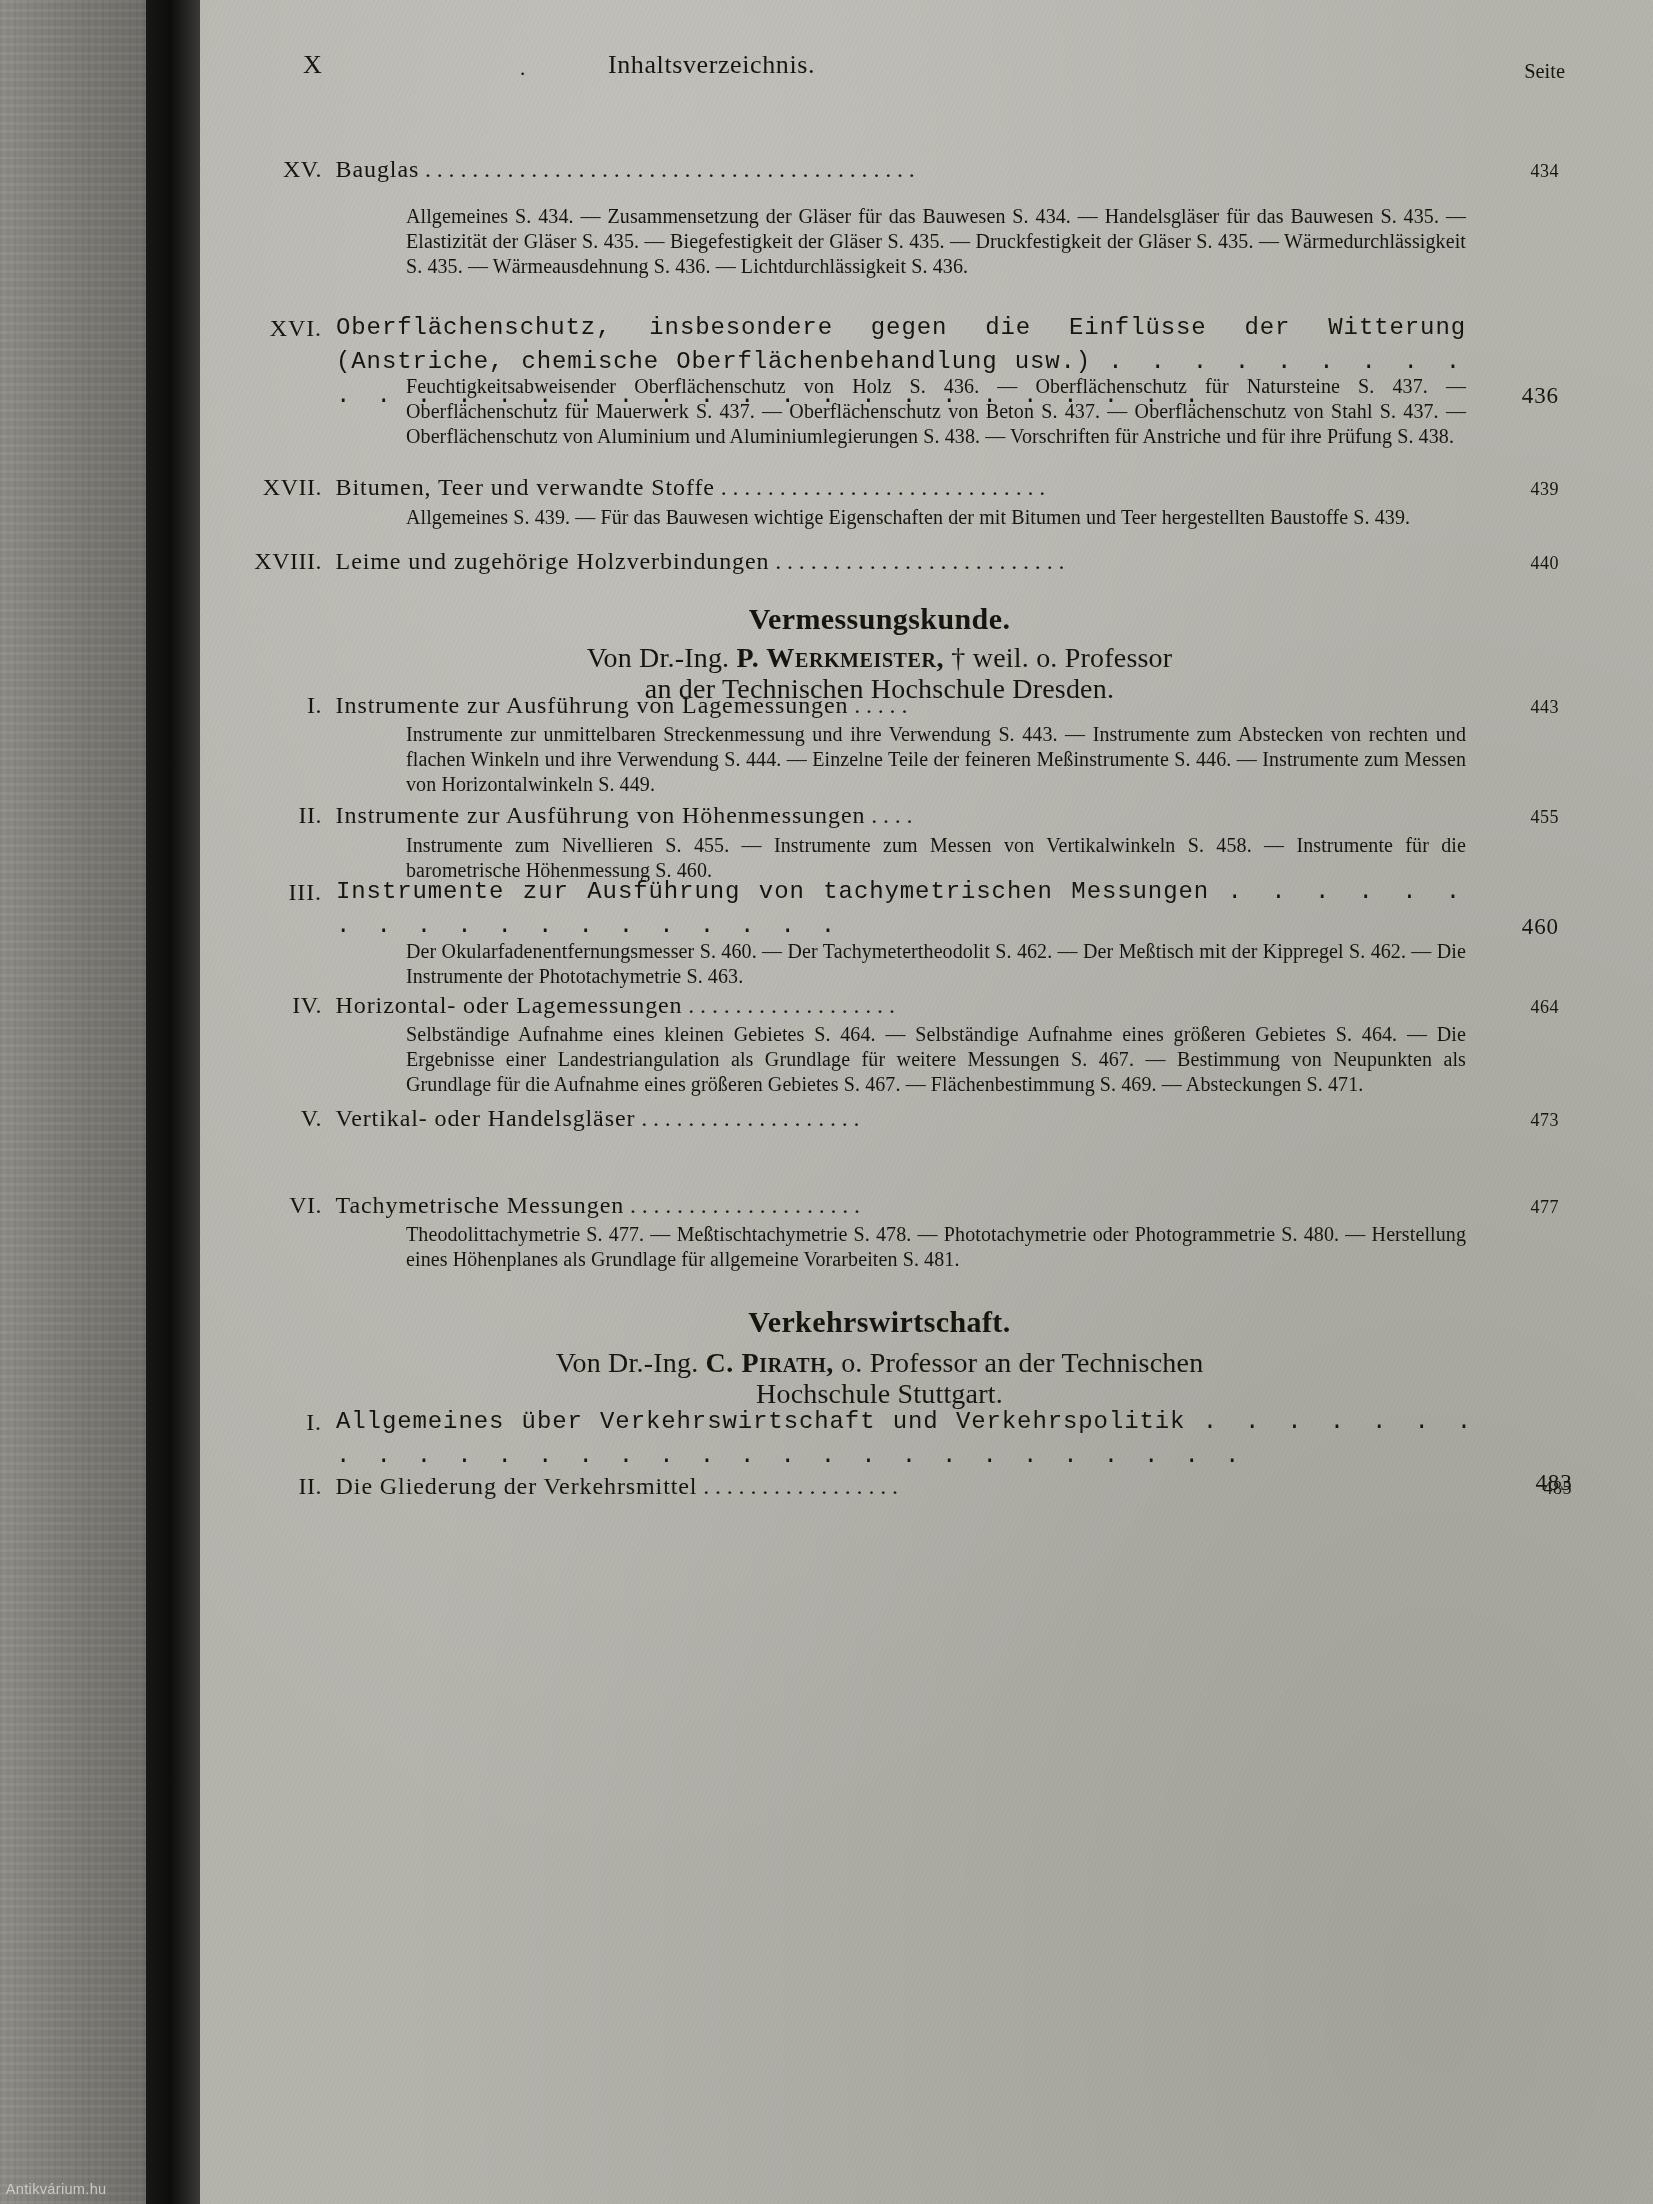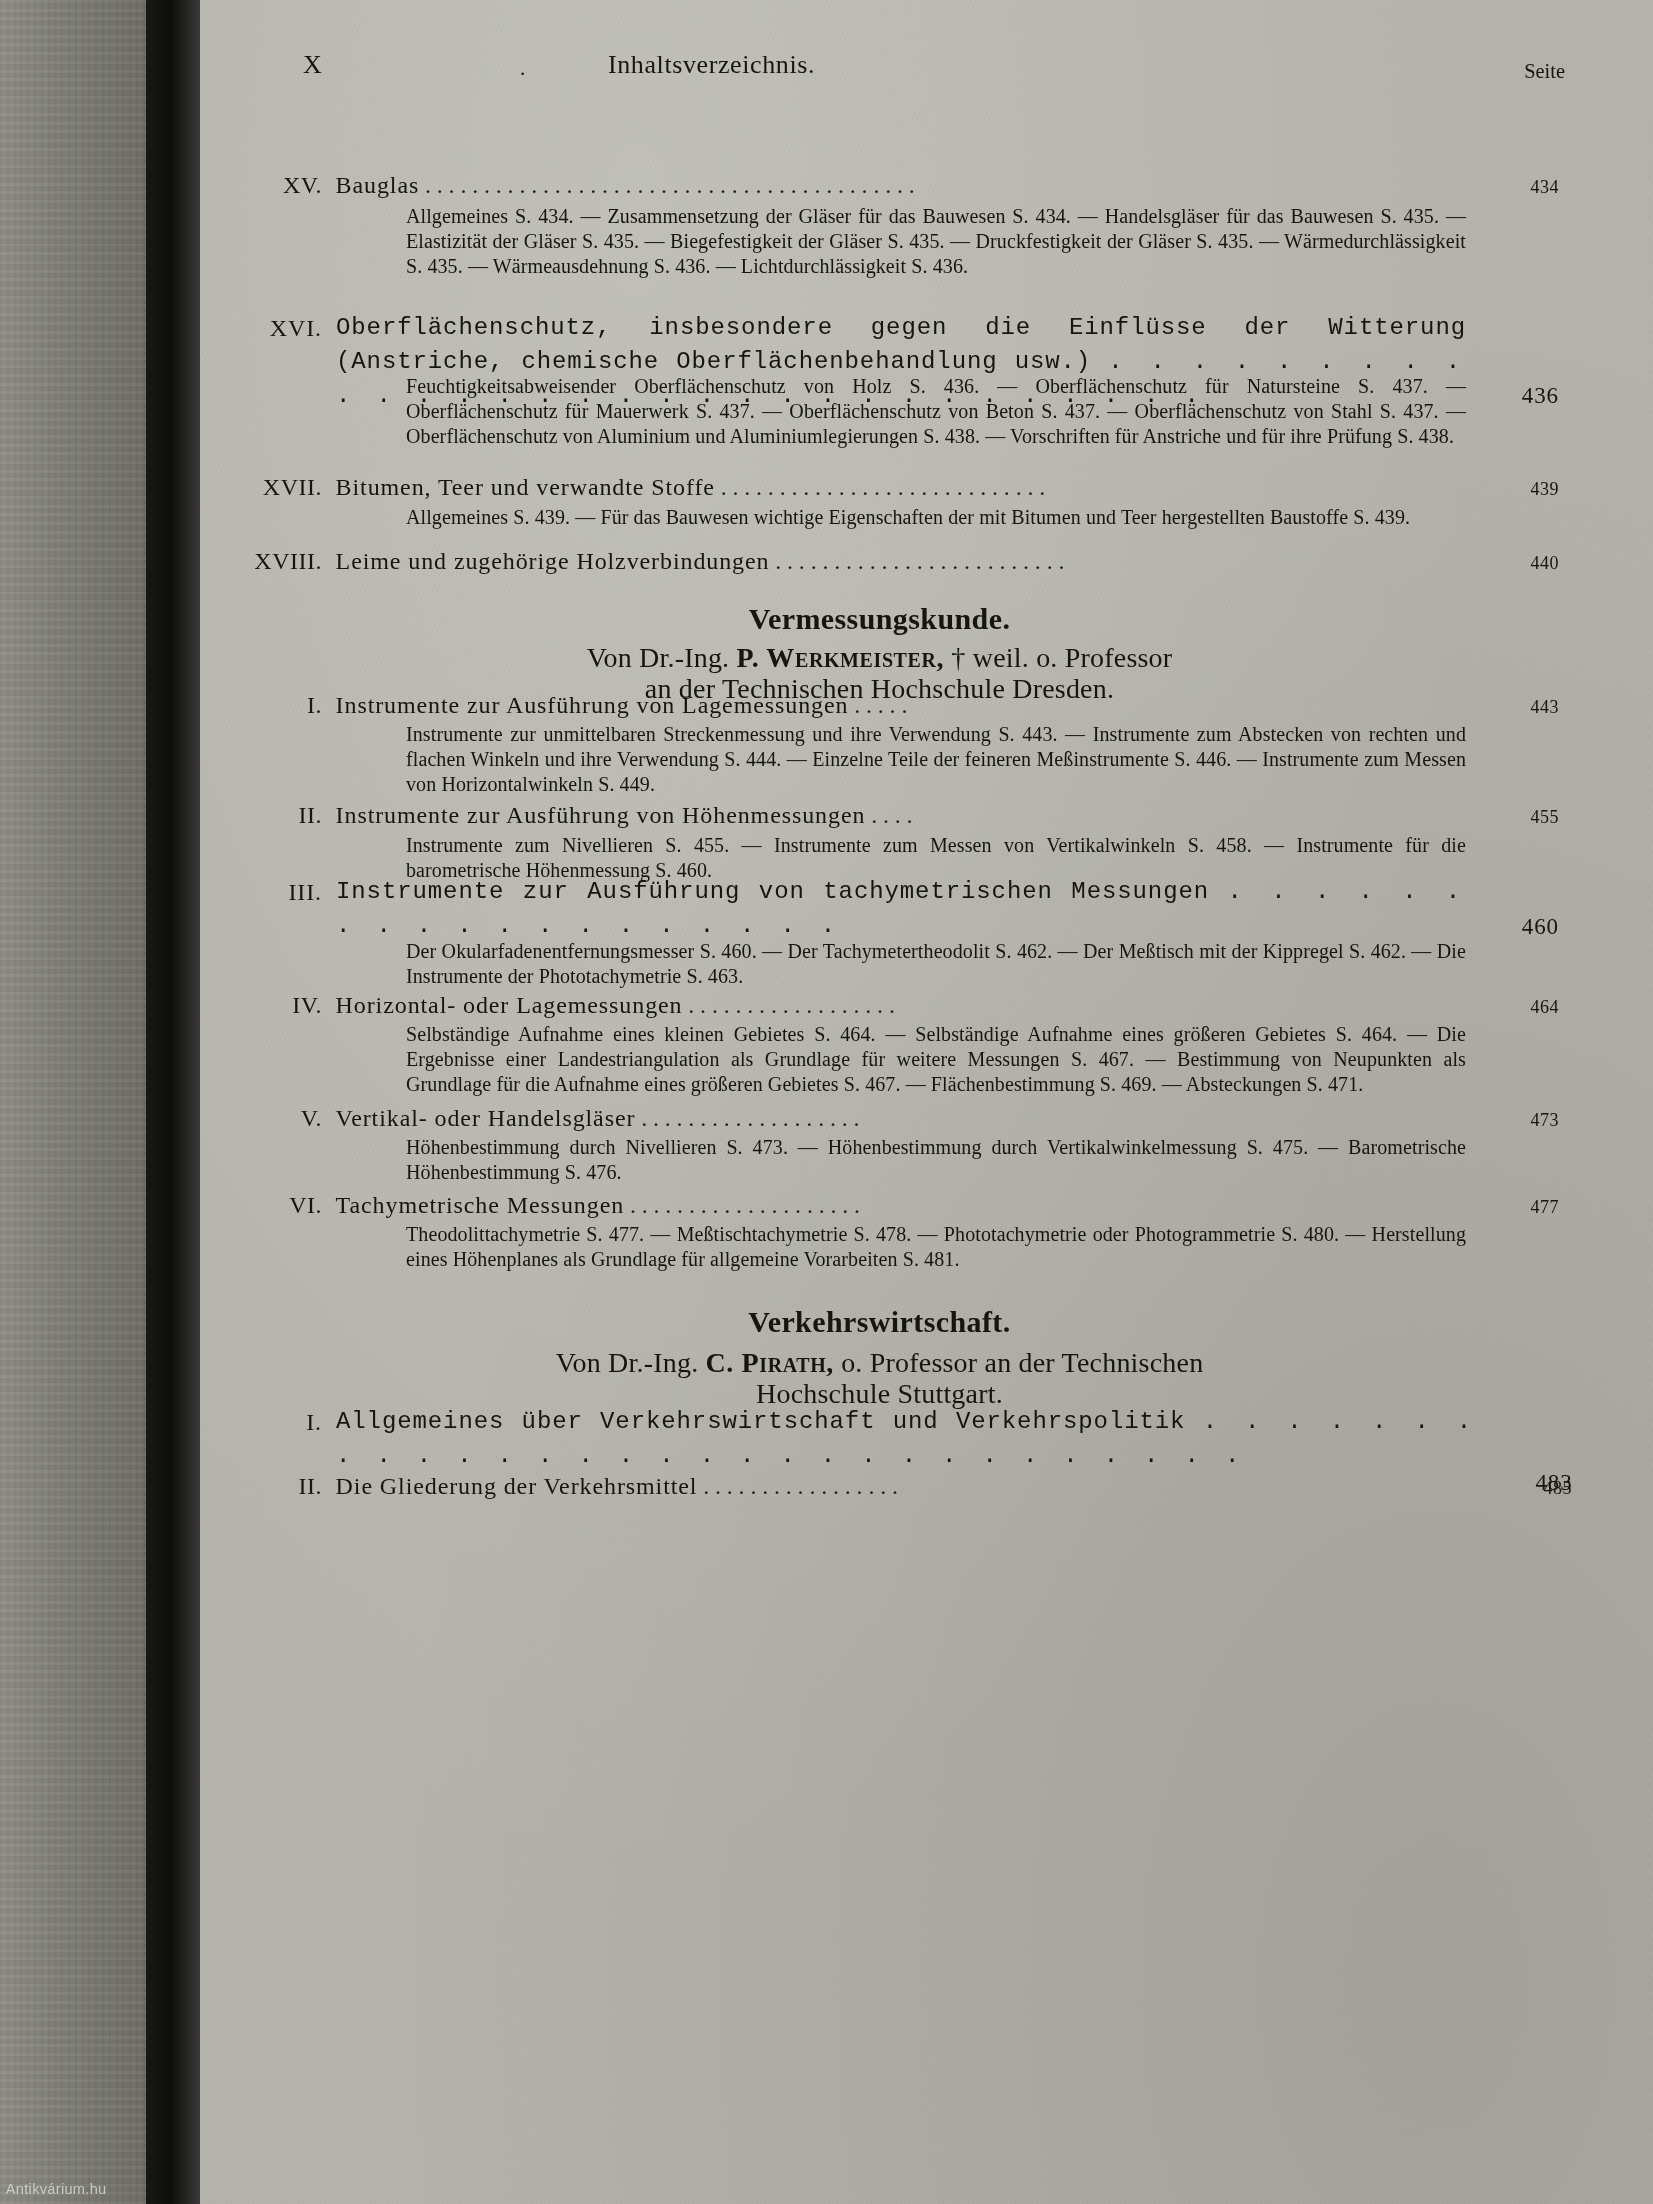--- a/index.html
+++ b/index.html
@@ -207,21 +207,21 @@
   <div class="content">
 
     <div class="hdr">
       <span class="hdr-folio">X</span>
       <span class="hdr-dot">.</span>
       <span class="hdr-title">Inhaltsverzeichnis.</span>
     </div>
     <div class="seite">Seite</div>
 
 
-    <div class="block entry" style="left:0px; top:172px; width:1359px;">
+    <div class="block entry" style="left:0px; top:156px; width:1359px;">
       <span class="num-rom">XV.</span>
       <span class="title">Bauglas</span>
       <span class="leader">..........................................</span>
       <span class="pg">434</span>
     </div>
     <div class="block sub" style="left:206px; top:204px; width:1060px;">Allgemeines S. 434. — Zusammensetzung der Gläser für das Bauwesen S. 434. — Handelsgläser für das Bauwesen S. 435. — Elastizität der Gläser S. 435. — Biegefestigkeit der Gläser S. 435. — Druckfestigkeit der Gläser S. 435. — Wärmedurchlässigkeit S. 435. — Wärmeausdehnung S. 436. — Lichtdurchlässigkeit S. 436.</div>
 
     <div class="block multi" style="left:0px; top:311px; width:1359px;">
       <span class="rom">XVI.</span>
       <span class="pgabs" style="top:68px;">436</span>
@@ -288,21 +288,20 @@
       <span class="pg">464</span>
     </div>
     <div class="block sub" style="left:206px; top:1022px; width:1060px;">Selbständige Aufnahme eines kleinen Gebietes S. 464. — Selbständige Aufnahme eines größeren Gebietes S. 464. — Die Ergebnisse einer Landestriangulation als Grundlage für weitere Messungen S. 467. — Bestimmung von Neupunkten als Grundlage für die Aufnahme eines größeren Gebietes S. 467. — Flächenbestimmung S. 469. — Absteckungen S. 471.</div>
 
     <div class="block entry" style="left:0px; top:1105px; width:1359px;">
       <span class="num-rom">V.</span>
       <span class="title">Vertikal- oder Handelsgläser</span>
       <span class="leader">...................</span>
       <span class="pg">473</span>
     </div>
-    <div class="block sub" style="left:206px; top:1135px; width:1060px;">Höhenbestimmung durch Nivellieren S. 473. — Höhenbestimmung durch Vertikalwinkelmessung S. 475. — Barometrische Höhenbestimmung S. 476.</div>
 
     <div class="block entry" style="left:0px; top:1192px; width:1359px;">
       <span class="num-rom">VI.</span>
       <span class="title">Tachymetrische Messungen</span>
       <span class="leader">....................</span>
       <span class="pg">477</span>
     </div>
     <div class="block sub" style="left:206px; top:1222px; width:1060px;">Theodolittachymetrie S. 477. — Meßtischtachymetrie S. 478. — Phototachymetrie oder Photogrammetrie S. 480. — Herstellung eines Höhenplanes als Grundlage für allgemeine Vorarbeiten S. 481.</div>
 
     <div class="block sec-title" style="left:0px; top:1305px; width:1359px;">Verkehrswirtschaft.</div>

